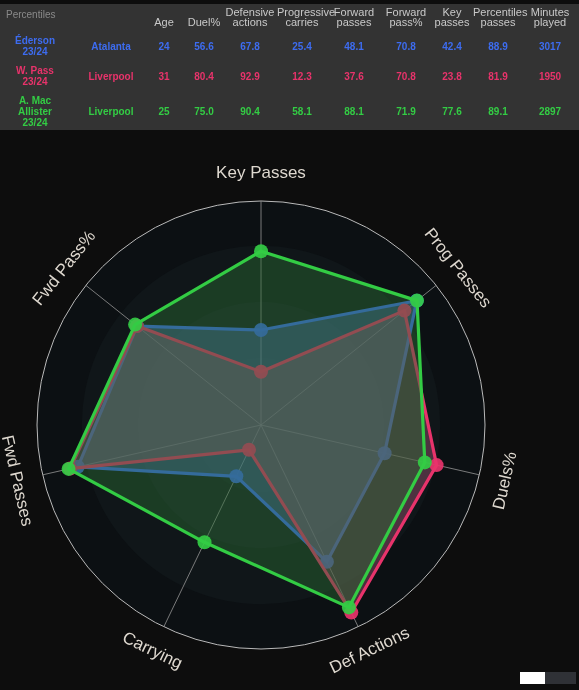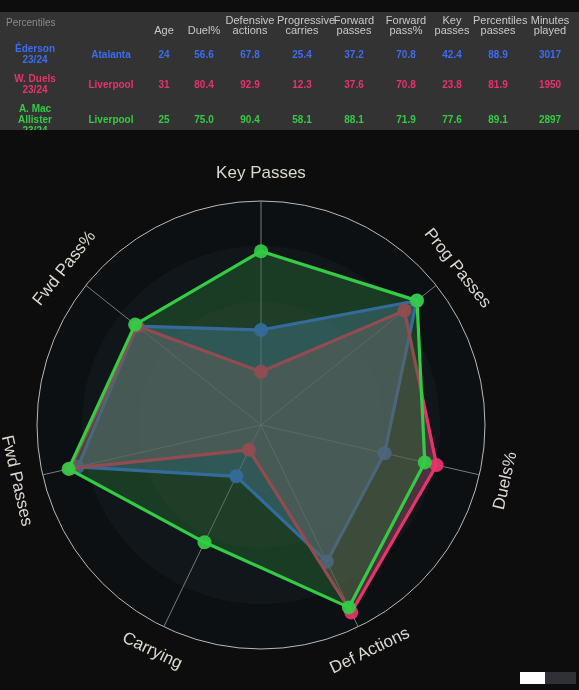--- a/index.html
+++ b/index.html
@@ -4,21 +4,21 @@
 <style>
   html,body{margin:0;padding:0;background:#0d0d0d;}
   body{
     width:579px;height:690px;overflow:hidden;position:relative;
     font-family:"Liberation Sans","DejaVu Sans",sans-serif;
     background:#0d0d0d;color:#d8d8d8;
   }
 
   
   #table-panel{
-    position:absolute;left:0;top:12px;width:579px;height:130px;
+    position:absolute;left:0;top:4px;width:579px;height:130px;
     background:#333333;
   }
   #table-panel table{
     border-collapse:collapse;width:579px;table-layout:fixed;
   }
   #table-panel th{
     font-weight:normal;font-size:11px;color:#c9c9c9;
     padding:3px 1px 4px 1px;vertical-align:bottom;line-height:10px;
     text-align:center;
   }
@@ -100,30 +100,30 @@
         <tr>
           <td class="player-name" style="color: rgb(61, 108, 240);">
             <div>Éderson</div>
             <div>23/24</div>
           </td>
           <td style="color: rgb(61, 108, 240);">Atalanta</td>
           <td style="color: rgb(61, 108, 240);">24</td>
           <td style="color: rgb(61, 108, 240);">56.6</td>
           <td style="color: rgb(61, 108, 240);">67.8</td>
           <td style="color: rgb(61, 108, 240);">25.4</td>
-          <td style="color: rgb(61, 108, 240);">37.2</td>
+          <td style="color: rgb(61, 108, 240);">48.1</td>
           <td style="color: rgb(61, 108, 240);">70.8</td>
           <td style="color: rgb(61, 108, 240);">42.4</td>
           <td style="color: rgb(61, 108, 240);">88.9</td>
           <td style="color: rgb(61, 108, 240);">3017</td>
           <td></td>
         </tr>
         <tr>
           <td class="player-name" style="color: rgb(232, 51, 107);">
-            <div>W. Duels</div>
+            <div>W. Pass</div>
             <div>23/24</div>
           </td>
           <td style="color: rgb(232, 51, 107);">Liverpool</td>
           <td style="color: rgb(232, 51, 107);">31</td>
           <td style="color: rgb(232, 51, 107);">80.4</td>
           <td style="color: rgb(232, 51, 107);">92.9</td>
           <td style="color: rgb(232, 51, 107);">12.3</td>
           <td style="color: rgb(232, 51, 107);">37.6</td>
           <td style="color: rgb(232, 51, 107);">70.8</td>
           <td style="color: rgb(232, 51, 107);">23.8</td>

